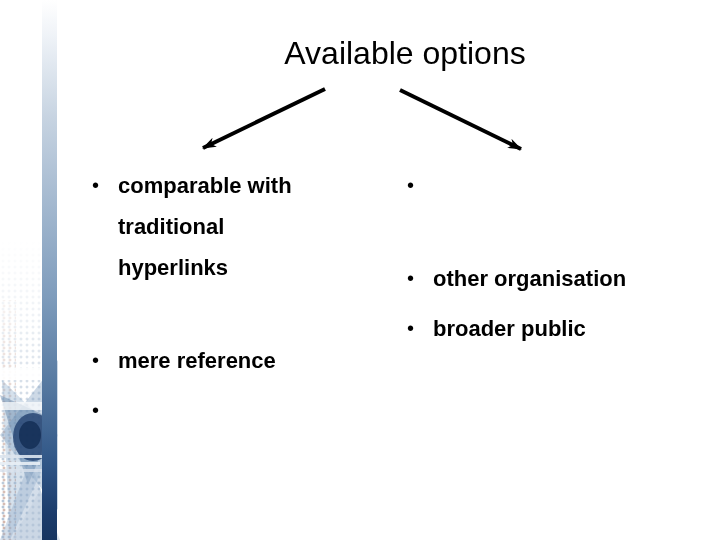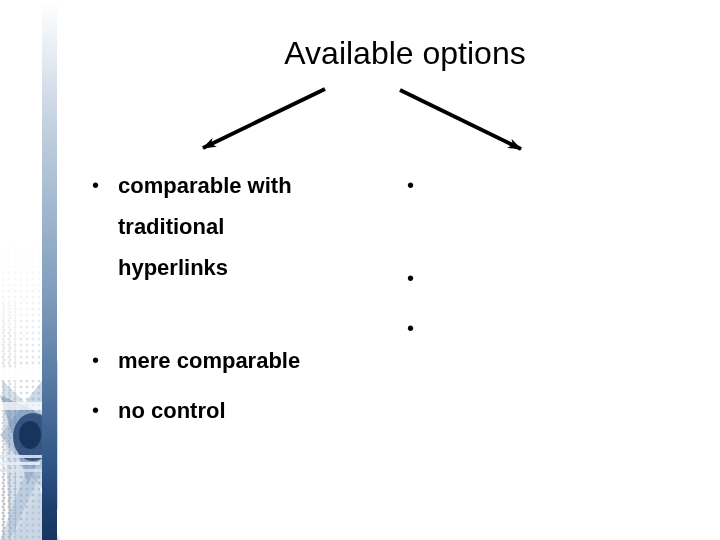--- a/index.html
+++ b/index.html
@@ -92,33 +92,34 @@
 
   <ul class="col col-left">
     <li>
       <span class="bullet">•</span>
       <span class="itemtext">comparable with
 traditional
 hyperlinks</span>
     </li>
     <li>
       <span class="bullet">•</span>
-      <span class="itemtext">mere comparable</span>
+      <span class="itemtext">mere reference</span>
     </li>
     <li>
       <span class="bullet">•</span>
-      <span class="itemtext">no control</span>
     </li>
   </ul>
 
   <ul class="col col-right">
     <li>
       <span class="bullet">•</span>
     </li>
     <li>
       <span class="bullet">•</span>
+      <span class="itemtext">other organisation</span>
     </li>
     <li>
       <span class="bullet">•</span>
+      <span class="itemtext">broader public</span>
     </li>
   </ul>
 
 </div>
 
 </body></html>

